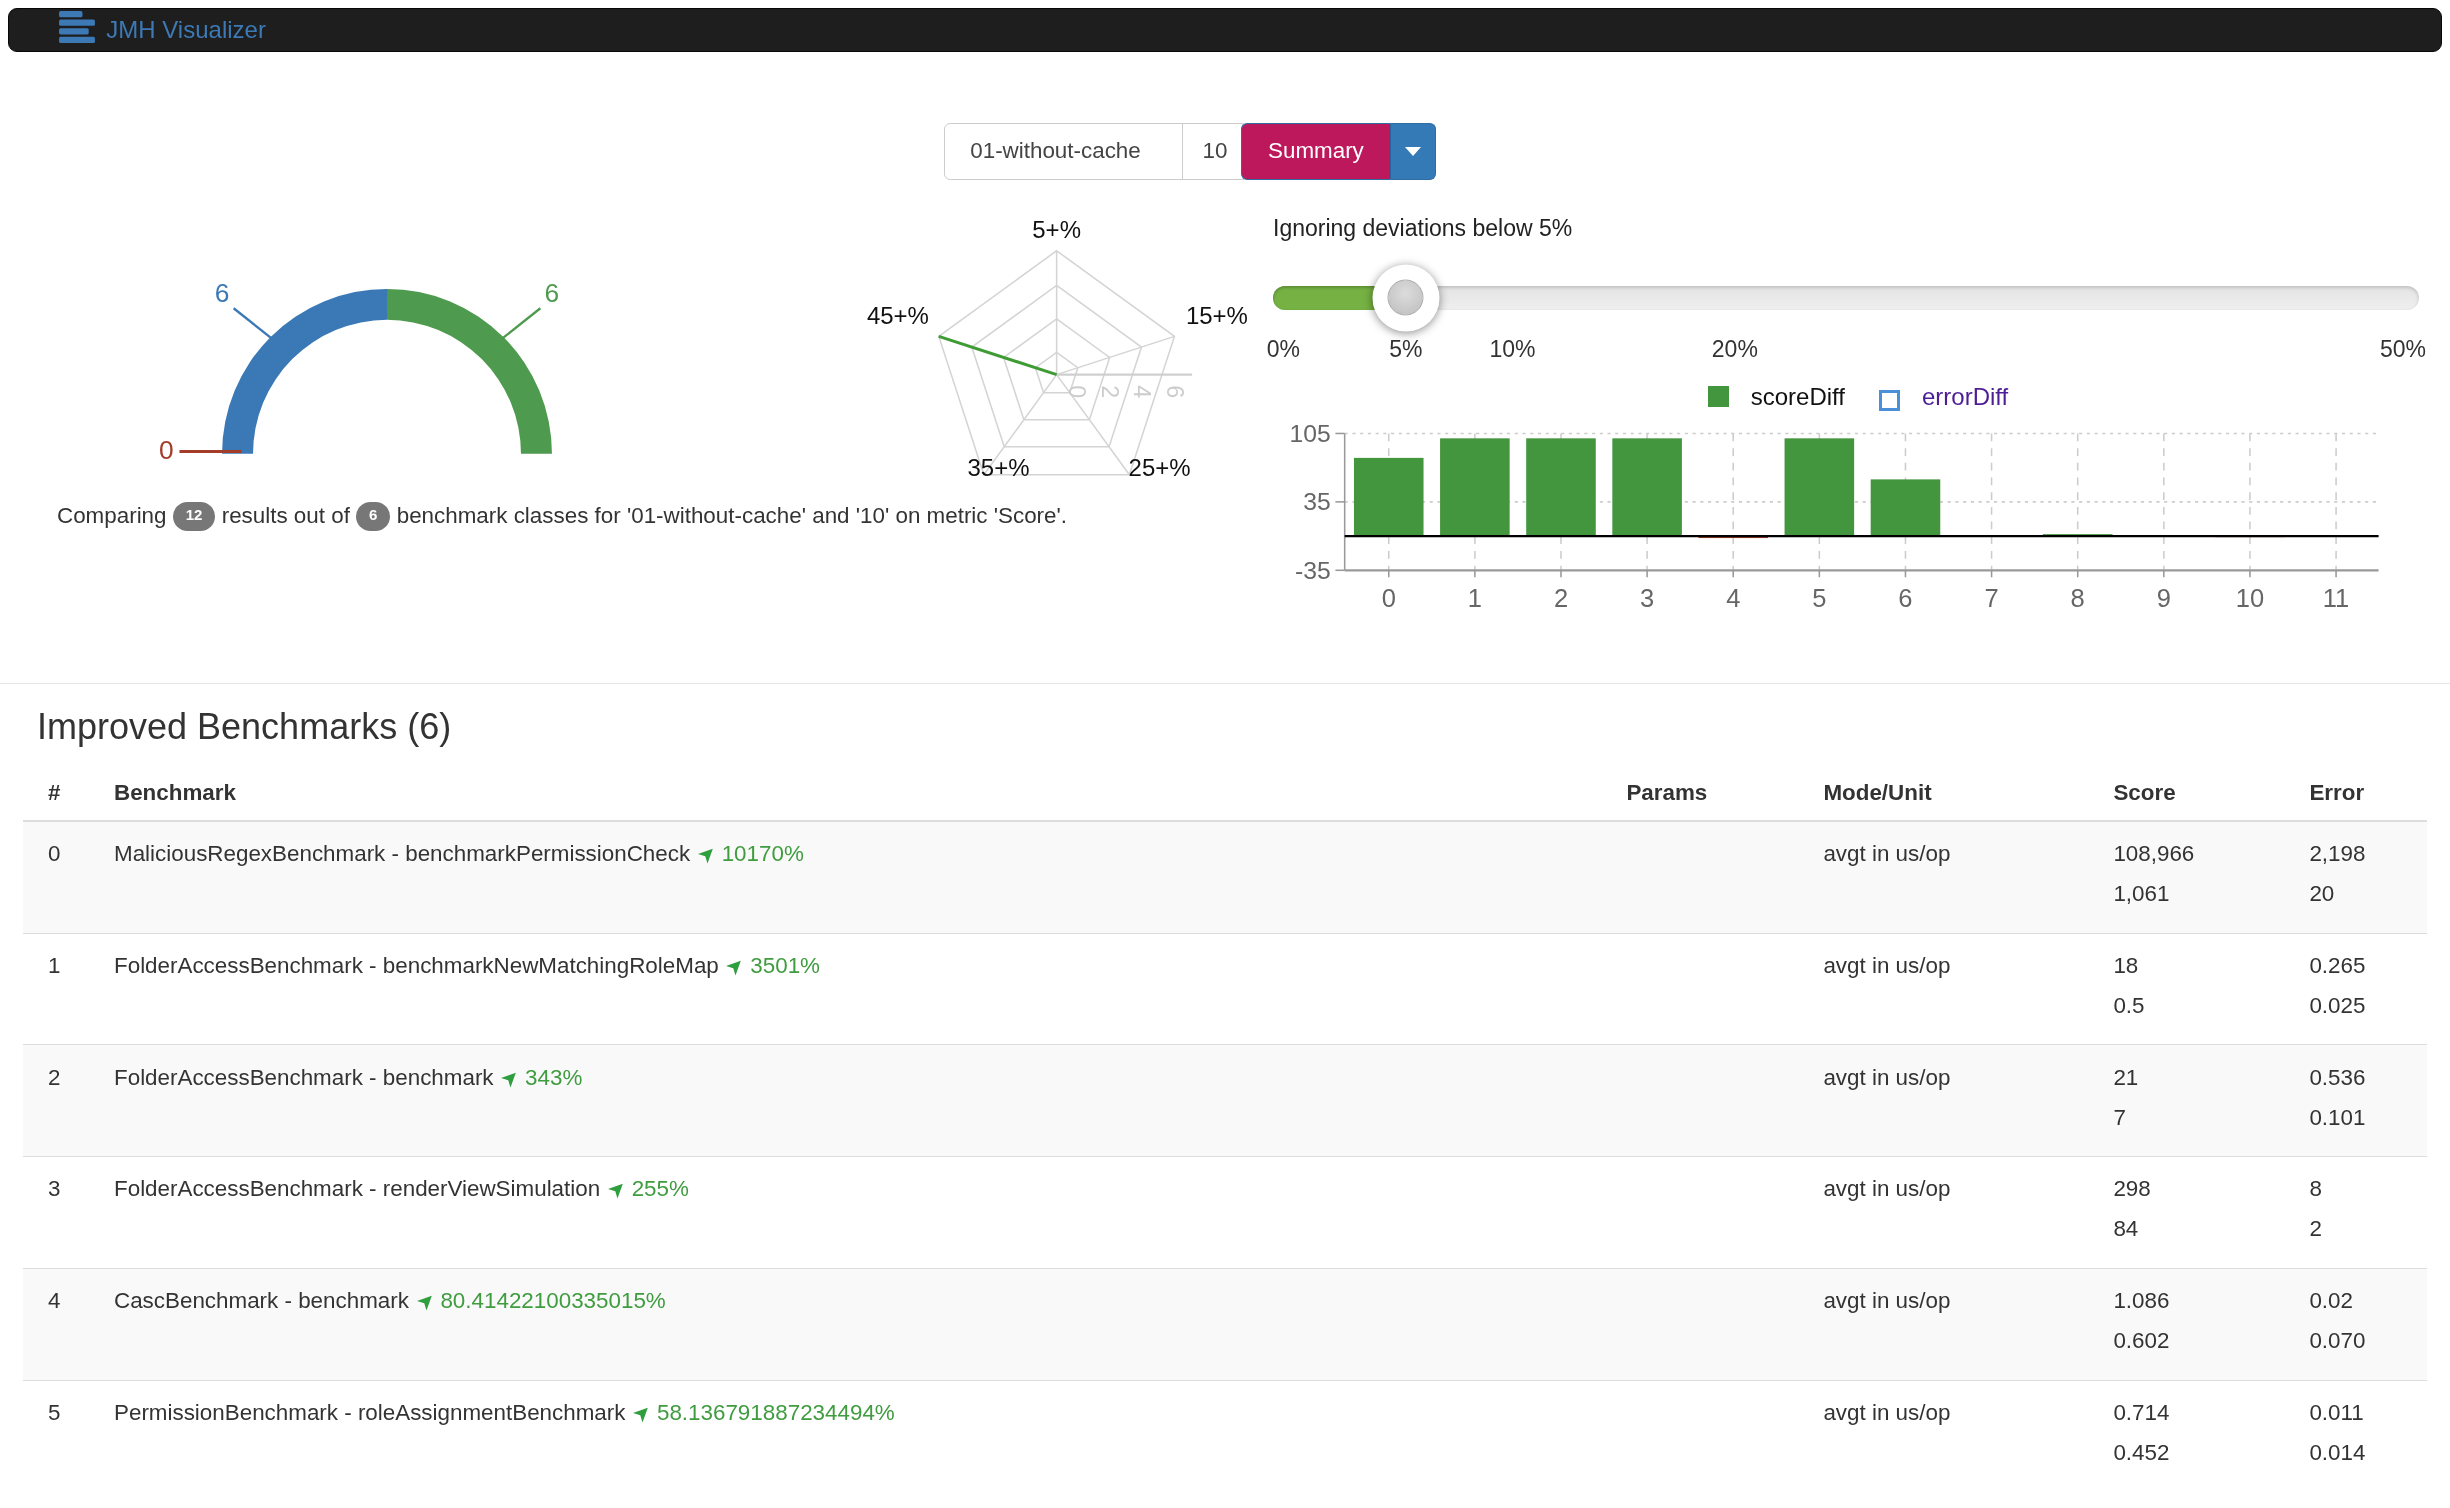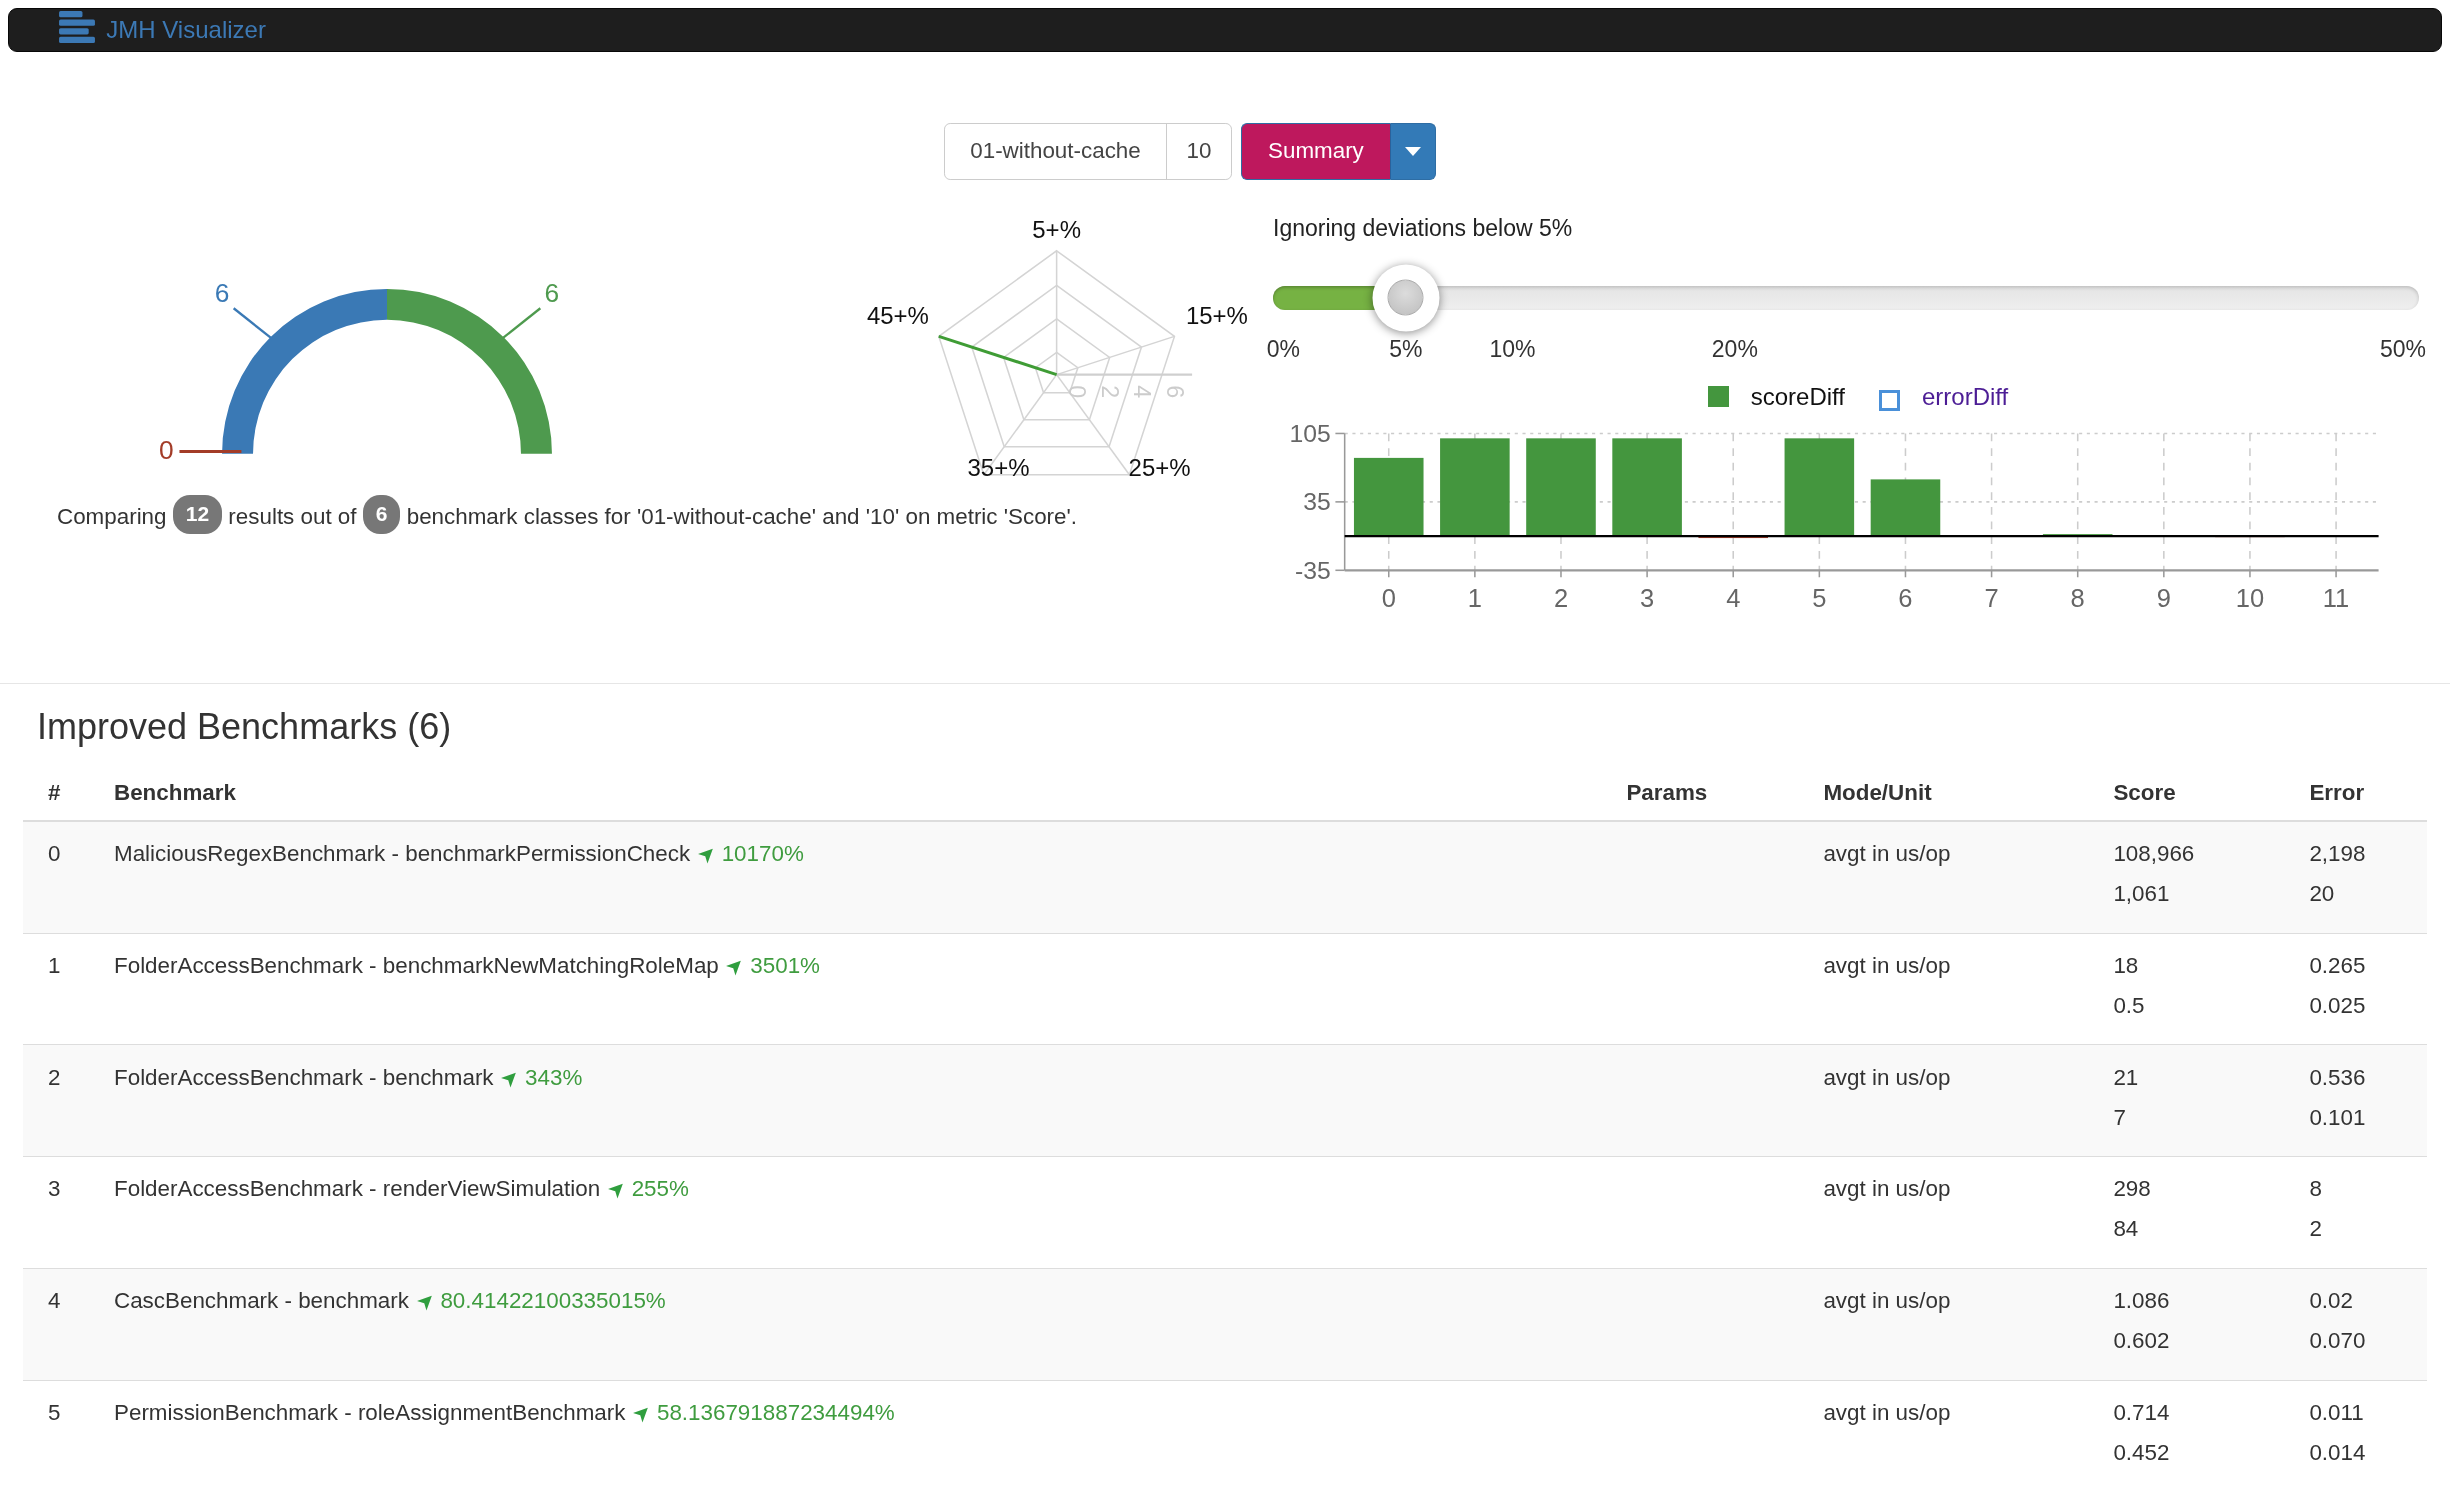--- a/index.html
+++ b/index.html
@@ -14,41 +14,41 @@
     margin:7.7px 7.7px 0 7.7px; height:44px;
     background:#1e1e1e; border:0.8px solid #080808; border-radius:9px;
     display:flex; align-items:center; padding:0 23px 0 50px;
   }
   .brand { display:flex; align-items:center; gap:11.6px; text-decoration:none; cursor:pointer; }
   .brand-text { color:#3c79b5; font-size:24px; }
   
   .top { position:relative; height:631px; }
   .input-group {
     position:absolute; left:944px; top:71px; height:57px;
-    display:flex; border:1.5px solid #ccc; border-radius:6.2px; background:#fff; overflow:hidden;
+    display:flex; border:1.5px solid #ccc; border-radius:6.2px; background:#fff; overflow:hidden;gap:16px;
   }
   .run-cell { display:flex; align-items:center; justify-content:center; color:#444; font-size:22.4px; }
   .run-left { width:221px; }
   .run-right { width:65px; border-left:1.5px solid #ccc; }
   .btn-wrap { position:absolute; left:1241px; top:71px; height:57px; display:flex; }
   .btn-main {
     background:#be185d; color:#fff; border:1.5px solid #2e6da4; border-right:none;
     border-radius:6.2px 0 0 6.2px; padding:0 26px; display:flex; align-items:center; font-size:22.4px; cursor:pointer;
   }
   .btn-caret {
     background:#337ab7; border:1.5px solid #2e6da4; border-left:1.5px solid #2a619b;
     border-radius:0 6.2px 6.2px 0; width:46px; display:flex; align-items:center; justify-content:center; cursor:pointer;
   }
   .caret { width:0; height:0; border-left:8.5px solid transparent; border-right:8.5px solid transparent; border-top:9.3px solid #fff; }
   
   #gauge { position:absolute; left:54px; top:188px; }
   .caption { position:absolute; left:57px; top:446px; width:1146px; line-height:1.62; color:#333; }
   .badge {
     display:inline-block; background:#777; color:#fff; border-radius:17px;
-    padding:1.5px 13px 3.1px; font-size:21px; font-weight:bold; position:relative; top:-2.3px;
+    padding:1.5px 13px 3.1px; font-size:15px; font-weight:bold; position:relative; top:-2.3px;
   }
   
   #radar { position:absolute; left:836px; top:156px; }
   
   .slider-wrap { position:absolute; left:1273px; top:163px; width:1146px; }
   .slider-title { font-size:23px; color:#222; }
   .track {
     position:relative; margin-top:44px; height:24px;
     background:linear-gradient(#e4e4e4,#efefef); border-radius:12.4px;
     box-shadow:inset 0 1.5px 3.9px rgba(0,0,0,.18); cursor:pointer;

